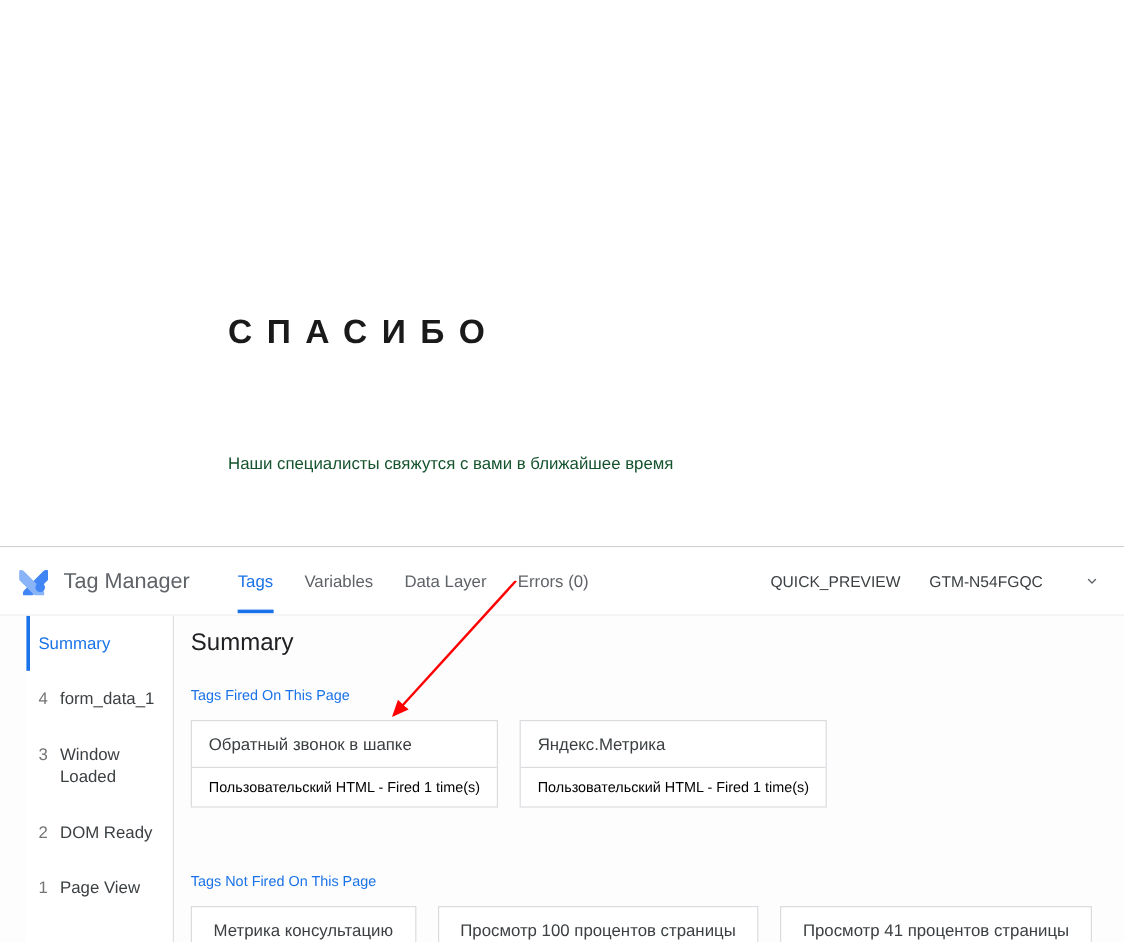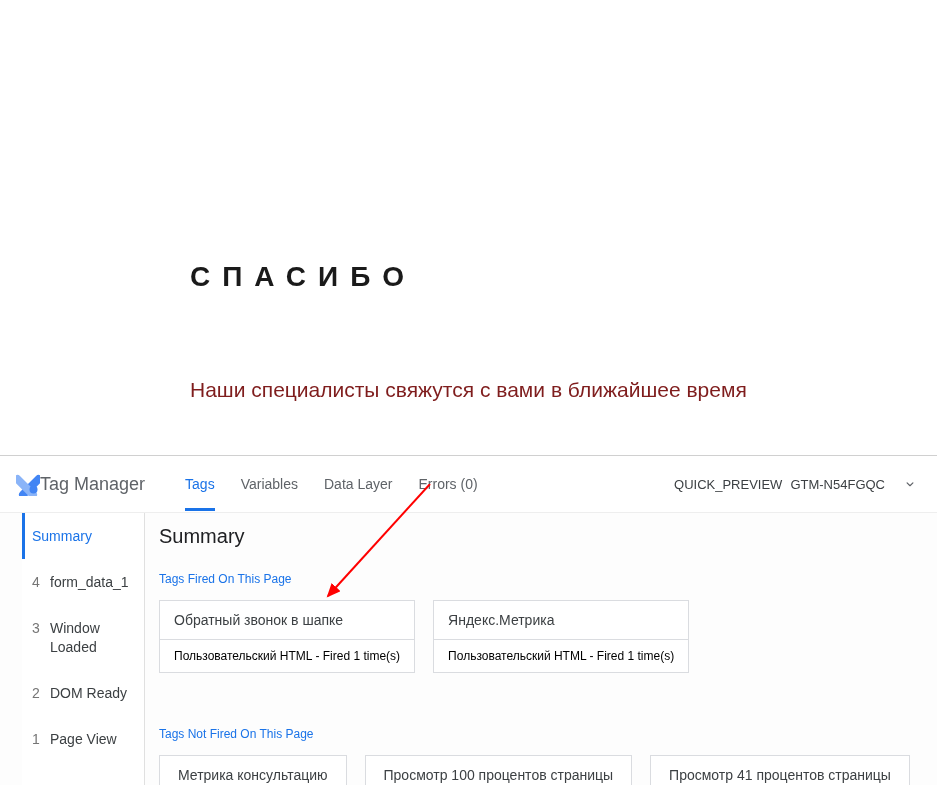--- a/index.html
+++ b/index.html
@@ -23,40 +23,40 @@
   }
   .thanks-title {
     font-size: 28px;
     font-weight: 600;
     letter-spacing: 12px;
     color: #1a1a1a;
     margin-bottom: 85px;
     margin-top: 26px;
   }
   .thanks-subtitle {
-    font-size: 21px;
-    color: #7f1d1d;
+    font-size: 14px;
+    color: #14532d;
   }
   .gtm-panel {
     border-top: 1px solid #d0d0d0;
     background: #fdfdfd;
   }
   .gtm-header {
     height: 57px;
     display: flex;
     align-items: center;
     background: #fff;
     border-bottom: 1px solid #eee;
     padding: 0 16px;
     position: relative;
   }
   .gtm-logo {
     display: flex;
     align-items: center;
-    gap: 0;
+    gap: 13px;
   }
   .gtm-logo-svg {
     width: 24px;
     height: 24px;
   }
   .gtm-logo-text {
     font-size: 18px;
     color: #5f6368;
   }
   .gtm-tabs {
@@ -73,21 +73,21 @@
   }
   .gtm-tab.active {
     color: #1a73e8;
     border-bottom-color: #1a73e8;
   }
   .gtm-header-right {
     position: absolute;
     right: 20px;
     display: flex;
     align-items: center;
-    gap: 8px;
+    gap: 24px;
     font-size: 13px;
     color: #3c4043;
   }
   .chevron {
     width: 14px;
     height: 14px;
     cursor: pointer;
     margin-left: 10px;
   }
   .gtm-body {

